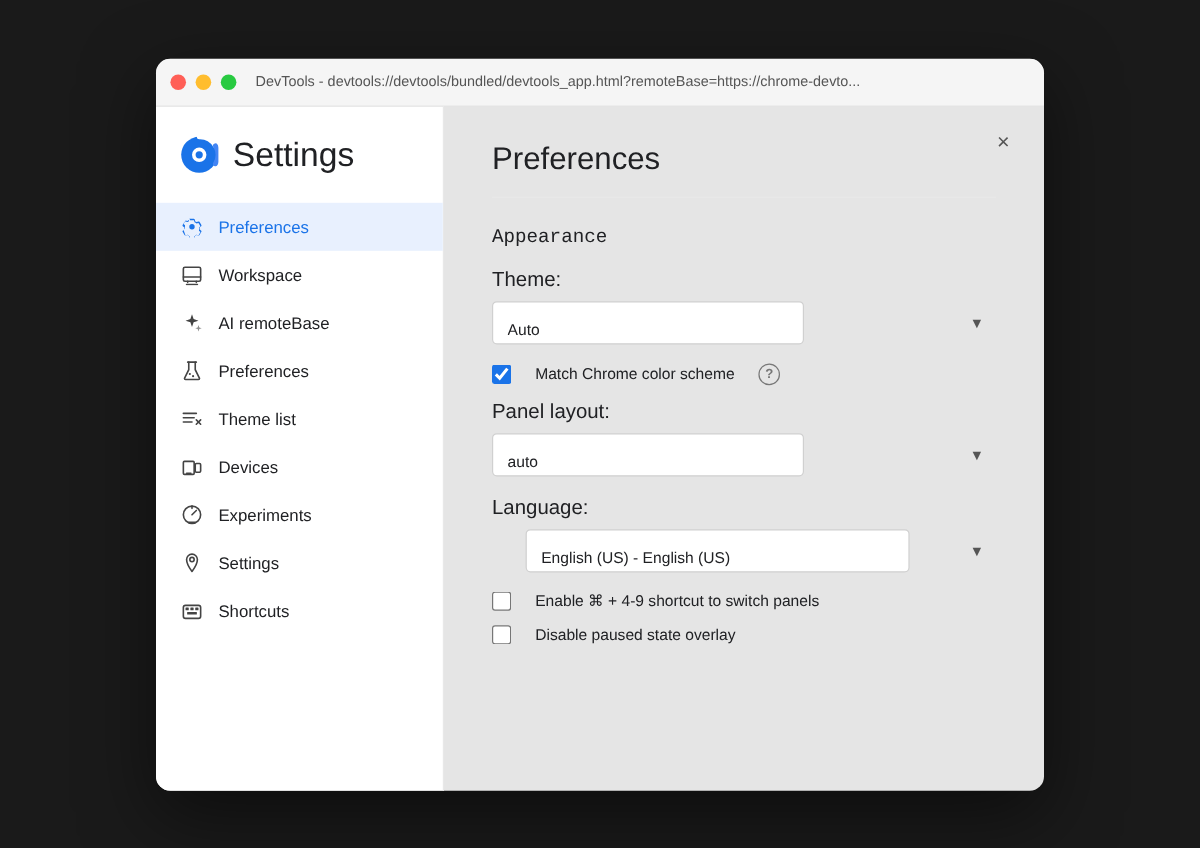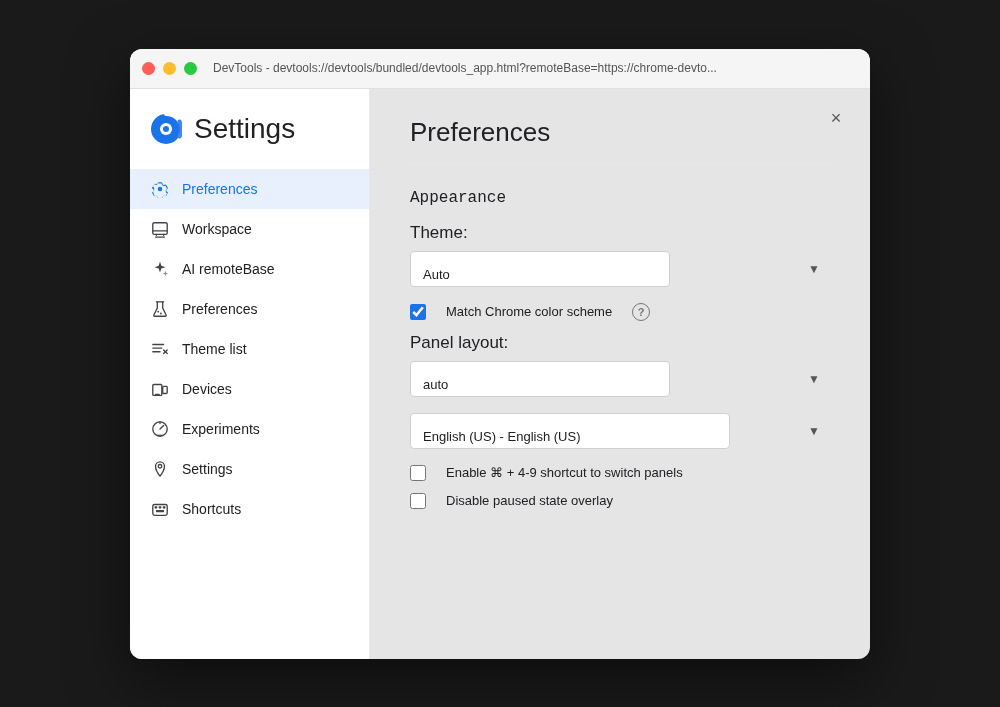--- a/index.html
+++ b/index.html
@@ -194,20 +194,21 @@
       right: 10px;
       top: 50%;
       transform: translateY(-50%);
       pointer-events: none;
       color: #555;
       font-size: 12px;
     }
 
     .select-wide {
       width: 320px;
+      margin-left: 28px;
     }
 
     .checkbox-row {
       display: flex;
       align-items: center;
       gap: 20px;
       margin-bottom: 12px;
       font-size: 13px;
       color: #202124;
     }
@@ -399,20 +400,21 @@
         <label class="field-label">Panel layout:</label>
         <div class="select-wrapper">
           <select class="select-field">
             <option>auto</option>
             <option>horizontal</option>
             <option>vertical</option>
           </select>
           <span class="select-arrow">▼</span>
         </div>
 
+        <label class="field-label">Language:</label>
         <div class="select-wrapper">
           <select class="select-field select-wide">
             <option>English (US) - English (US)</option>
             <option>Deutsch</option>
             <option>Français</option>
             <option>Español</option>
           </select>
           <span class="select-arrow">▼</span>
         </div>
 

